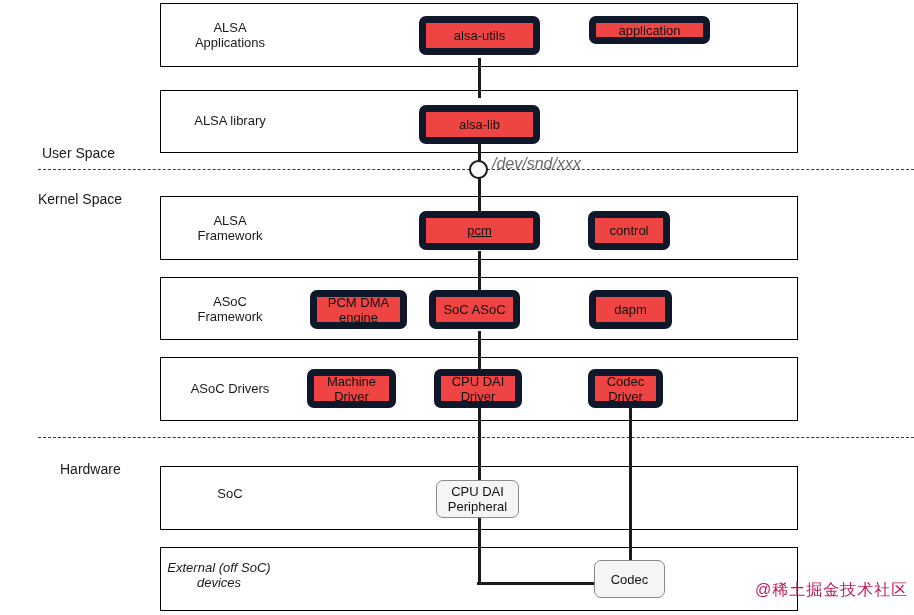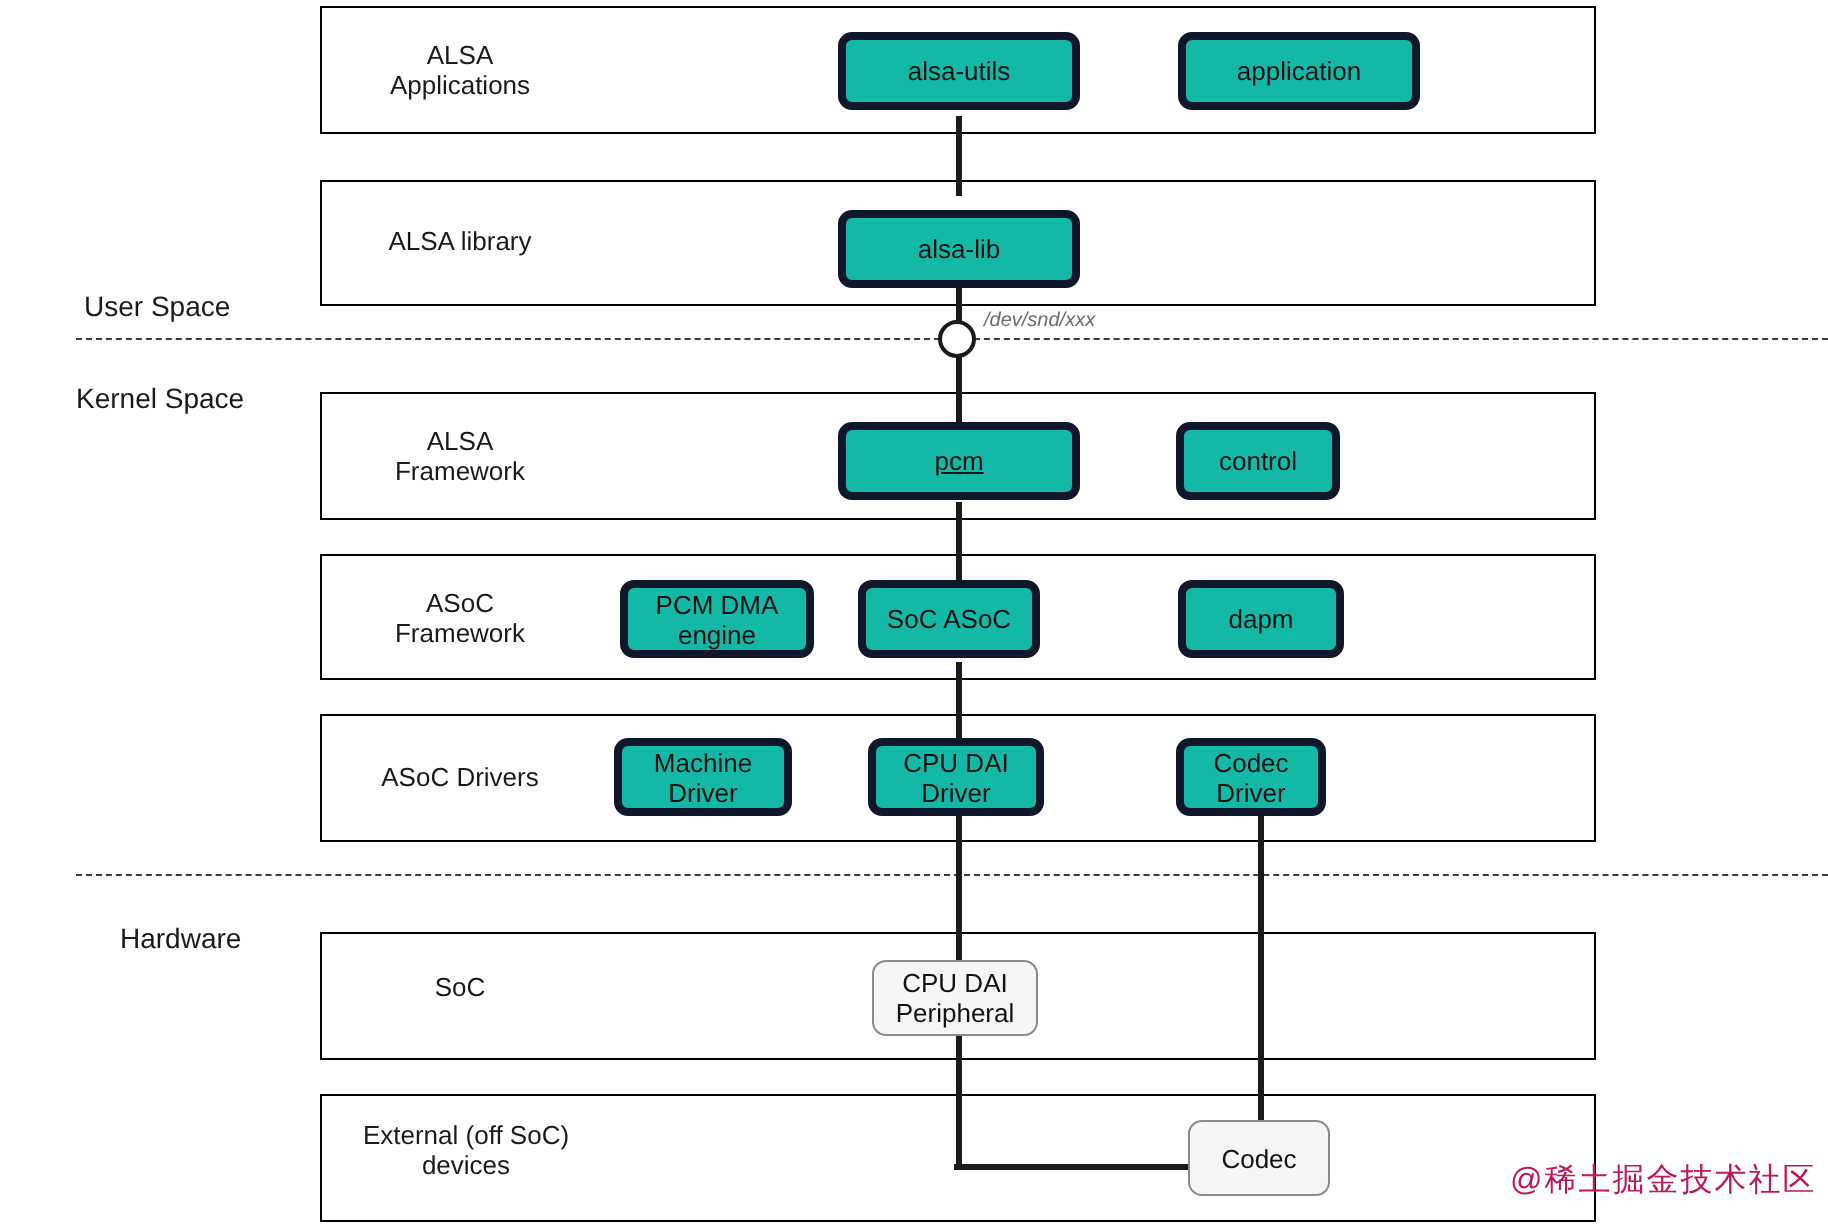--- a/index.html
+++ b/index.html
@@ -55,22 +55,22 @@
     display: flex;
     align-items: center;
     justify-content: center;
     text-align: center;
     font-size: 13px;
     line-height: 15px;
     white-space: pre-line;
     color: #111111;
   }
   .node.blue {
-    background: #14b8a6;
-    border: 4px solid #0f172a;
+    background: #ef4444;
+    border: 7px solid #0f172a;
   }
   .node.gray {
     background: #f5f5f5;
     border: 1px solid #8a8a8a;
   }
   
   .conn {
     position: absolute;
     background: #1a1a1a;
   }
@@ -81,21 +81,21 @@
     position: absolute;
     width: 19px;
     height: 19px;
     border-radius: 50%;
     border: 2.2px solid #1a1a1a;
     background: #ffffff;
     box-sizing: border-box;
   }
   .junction-label {
     position: absolute;
-    font-size: 10px;
+    font-size: 16px;
     font-style: italic;
     color: #6b6b6b;
     white-space: nowrap;
   }
   .watermark {
     position: absolute;
     font-size: 16px;
     color: #be185d;
     white-space: nowrap;
     letter-spacing: 1px;
@@ -138,25 +138,25 @@
 
   <div class="layer-label" style="left:160px; top:20px; width:140px;">ALSA
 Applications</div>
   <div class="layer-label" style="left:160px; top:113px; width:140px;">ALSA library</div>
   <div class="layer-label" style="left:160px; top:213px; width:140px;">ALSA
 Framework</div>
   <div class="layer-label" style="left:160px; top:294px; width:140px;">ASoC
 Framework</div>
   <div class="layer-label" style="left:160px; top:381px; width:140px;">ASoC Drivers</div>
   <div class="layer-label" style="left:160px; top:486px; width:140px;">SoC</div>
-  <div class="layer-label" style="left:158px; top:560px; width:150px;">External (off SoC)
+  <div class="layer-label" style="left:144px; top:560px; width:150px;font-style:italic;">External (off SoC)
 devices</div>
 
   <div class="node blue" style="left:419px; top:16px; width:121px; height:39px;">alsa-utils</div>
-  <div class="node blue" style="left:589px; top:16px; width:121px; height:39px;">application</div>
+  <div class="node blue" style="left:589px; top:16px; width:121px; height:28px;">application</div>
 
   <div class="node blue" style="left:419px; top:105px; width:121px; height:39px;">alsa-lib</div>
 
   <div class="junction" style="left:469px; top:160px;"></div>
   <div class="junction-label" style="left:492px; top:155px;">/dev/snd/xxx</div>
 
   <div class="node blue" style="left:419px; top:211px; width:121px; height:39px;text-decoration:underline;">pcm</div>
   <div class="node blue" style="left:588px; top:211px; width:82px; height:39px;">control</div>
 
   <div class="node blue" style="left:310px; top:290px; width:97px; height:39px;">PCM DMA

